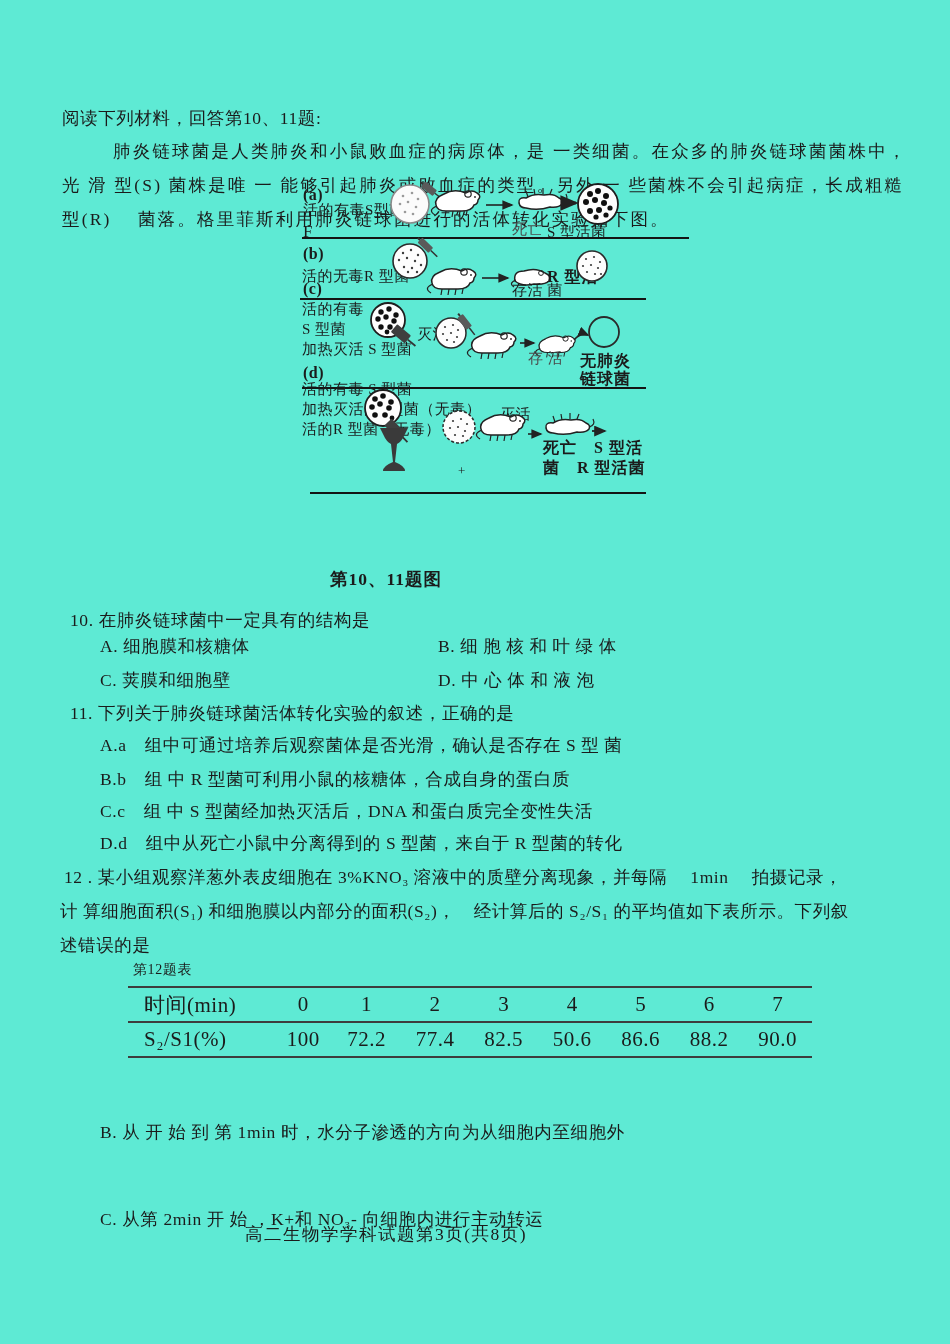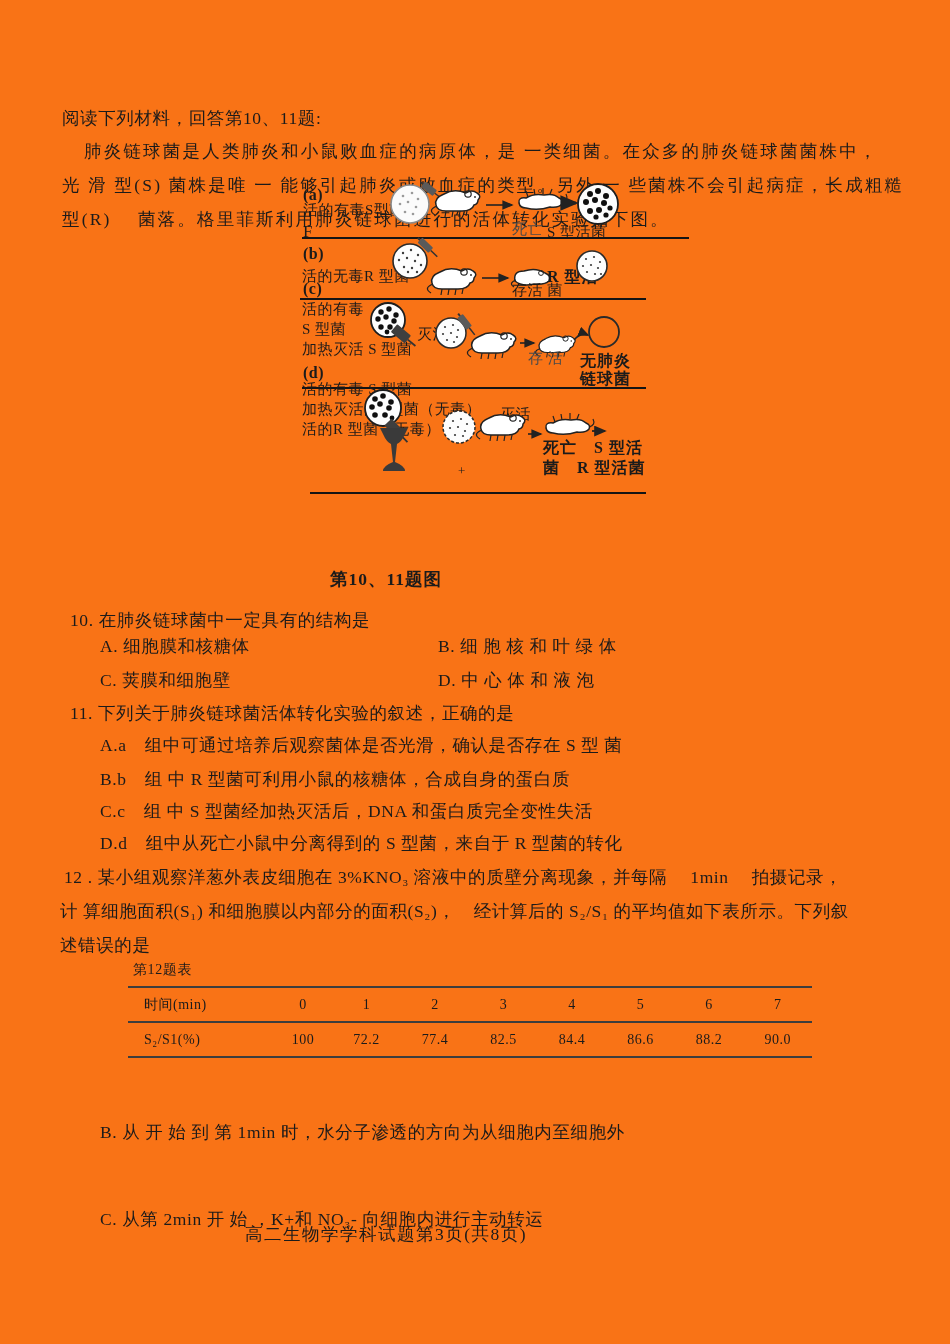--- a/index.html
+++ b/index.html
@@ -1,41 +1,41 @@
 <!DOCTYPE html>
 <html><head>
 <meta charset="utf-8">
 <style>
   html,body{margin:0;padding:0;background:#ffffff;}
   .sheet{
-    position:relative;width:950px;height:1344px;background:#f97316;overflow:hidden;
+    position:relative;width:950px;height:1344px;background:#5eead4;overflow:hidden;
     font-family:"Liberation Serif","DejaVu Serif",serif;color:#1b1b1b;
   }
   .t{position:absolute;white-space:nowrap;font-size:17.5px;letter-spacing:0.6px;line-height:1;}
   .intro{letter-spacing:2.2px;}
   .bold{font-weight:bold;}
   .center{left:0;width:772px;text-align:center;}
   .figwrap{position:absolute;left:300px;top:182px;width:390px;height:315px;}
   .fig text{font-size:15px;fill:#1b1b1b;letter-spacing:0.5px;}
   .fig text.tag{font-size:16px;font-weight:bold;}
   .fig text.res{font-size:16px;font-weight:bold;letter-spacing:1px;}
   .fig text.faint{fill:#4a4a4a;}
-  .qtable{position:absolute;left:128px;top:986px;width:684px;border-collapse:collapse;font-size:14px;}
+  .qtable{position:absolute;left:128px;top:986px;width:684px;border-collapse:collapse;font-size:21px;}
   .qtable td{text-align:center;height:33px;padding:0;letter-spacing:0.5px;}
   .qtable td.lbl{text-align:left;padding-left:16px;width:130px;}
   .qtable tr.hdr td{border-top:2px solid #3d3d3d;border-bottom:2px solid #3d3d3d;}
   .qtable tr.dat td{border-bottom:2px solid #3d3d3d;}
 </style>
 </head>
 <body>
 
 <div class="sheet">
 
   <div class="t" style="left:62px;top:110px;">阅读下列材料，回答第10、11题:</div>
-  <div class="t intro" style="left:84px;top:143px;">肺炎链球菌是人类肺炎和小鼠败血症的病原体，是 一类细菌。在众多的肺炎链球菌菌株中，</div>
+  <div class="t intro" style="left:113px;top:143px;">肺炎链球菌是人类肺炎和小鼠败血症的病原体，是 一类细菌。在众多的肺炎链球菌菌株中，</div>
   <div class="t intro" style="left:62px;top:177px;">光 滑 型(S) 菌株是唯 一 能够引起肺炎或败血症的类型。另外 一 些菌株不会引起病症，长成粗糙</div>
   <div class="t intro" style="left:62px;top:211px;">型(R)　 菌落。格里菲斯利用肺炎链球菌进行的活体转化实验如下图。</div>
 
   <div class="figwrap">
     <svg class="fig" width="390" height="315" viewBox="0 0 390 315">
       <defs>
         <marker id="ah" markerWidth="9" markerHeight="8" refX="6" refY="3" orient="auto">
           <path d="M0,0 L7,3 L0,6 Z" fill="#222"></path>
         </marker>
         <g id="mstand">
@@ -273,21 +273,21 @@
         <td>5</td>
         <td>6</td>
         <td>7</td>
       </tr>
       <tr class="dat">
         <td class="lbl">S₂/S1(%)</td>
         <td>100</td>
         <td>72.2</td>
         <td>77.4</td>
         <td>82.5</td>
-        <td>84.4</td>
+        <td>50.6</td>
         <td>86.6</td>
         <td>88.2</td>
         <td>90.0</td>
       </tr>
     </tbody>
   </table>
 
   <div class="t" style="left:100px;top:1124px;">B. 从 开 始 到 第 1min 时，水分子渗透的方向为从细胞内至细胞外</div>
   <div class="t" style="left:100px;top:1211px;">C. 从第 2min 开 始 ，K+和 NO₃- 向细胞内进行主动转运</div>
 

